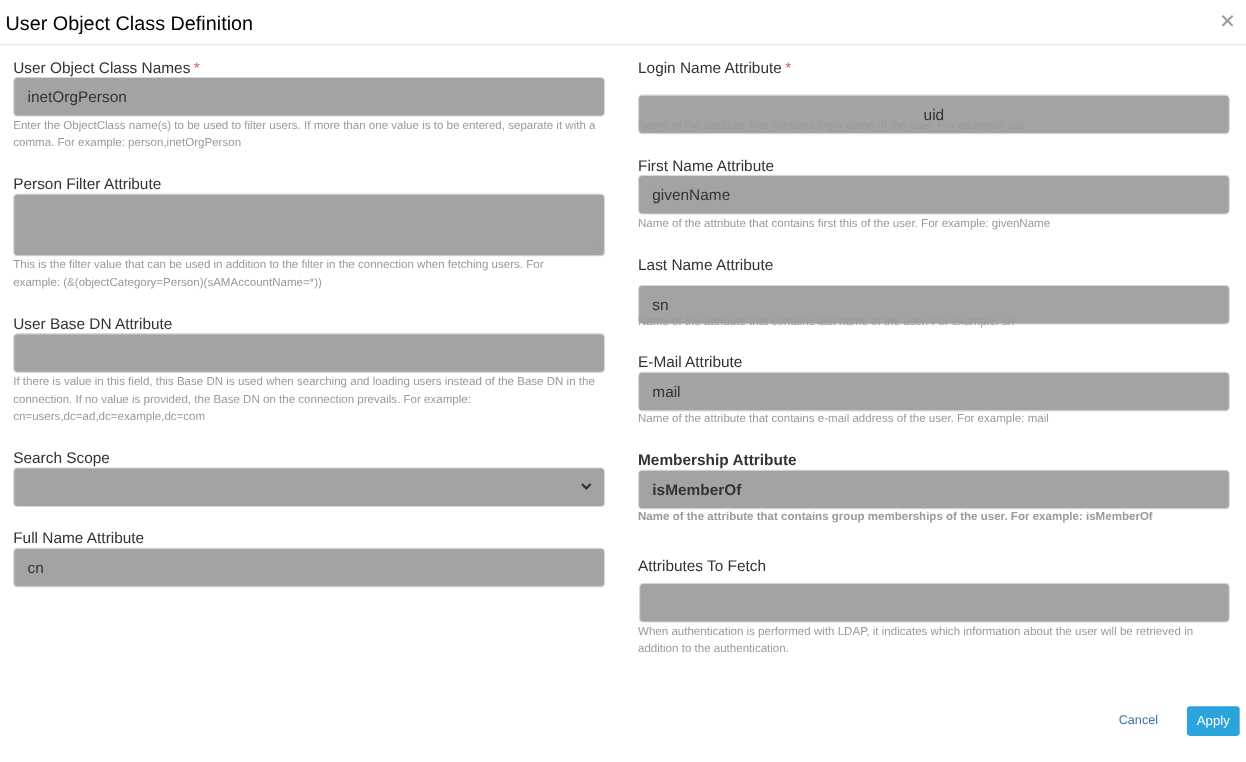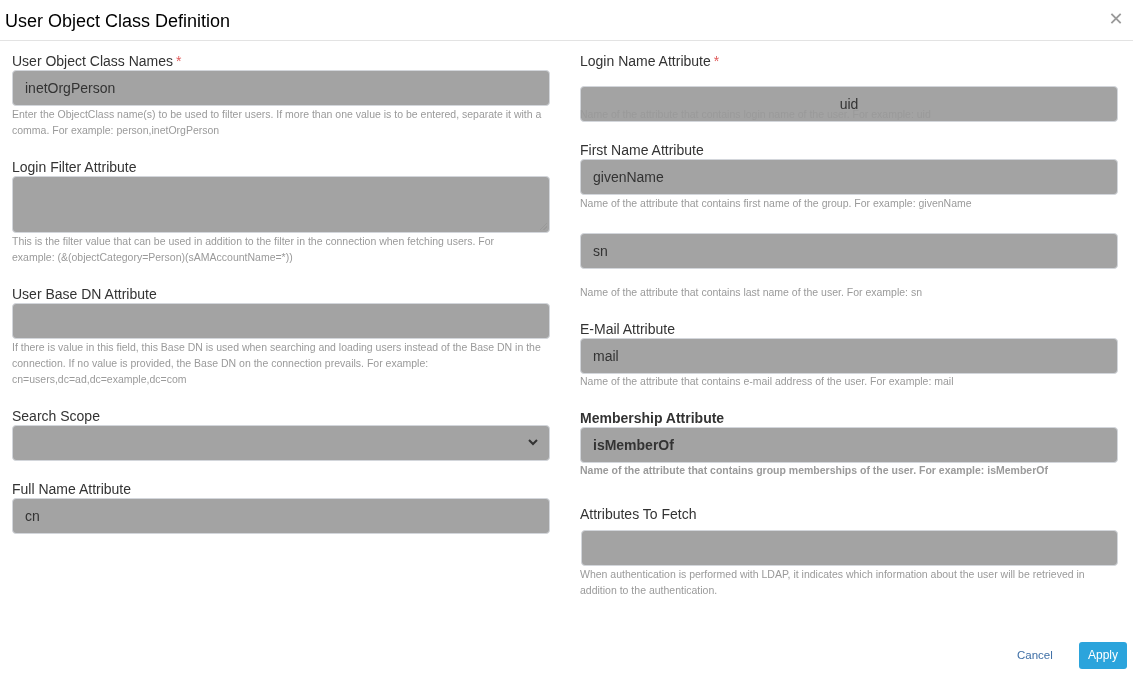--- a/index.html
+++ b/index.html
@@ -32,21 +32,21 @@
   </div>
 </div>
 
 <div class="field" style="left:12px; top:52px; width:538px;">
   <div class="field-label"><span>User Object Class Names</span><span class="req">*</span></div>
   <div class="input" style="top:18px;">inetOrgPerson</div>
   <div class="help" style="top:54px; width:530px;">Enter the ObjectClass name(s) to be used to filter users. If more than one value is to be entered, separate it with a comma. For example: person,inetOrgPerson</div>
 </div>
 
 <div class="field" style="left:12px; top:158px; width:538px;">
-  <div class="field-label">Login Filter Attribute</div>
+  <div class="field-label">Person Filter Attribute</div>
   <div class="input textarea" style="top:18px;"></div>
   <div class="help" style="top:75px; width:520px;">This is the filter value that can be used in addition to the filter in the connection when fetching users. For example: (&amp;(objectCategory=Person)(sAMAccountName=*))</div>
 </div>
 
 <div class="field" style="left:12px; top:285px; width:538px;">
   <div class="field-label">User Base DN Attribute</div>
   <div class="input" style="top:18px;"></div>
   <div class="help" style="top:54px; width:535px;">If there is value in this field, this Base DN is used when searching and loading users instead of the Base DN in the connection. If no value is provided, the Base DN on the connection prevails. For example: cn=users,dc=ad,dc=example,dc=com</div>
 </div>
 
@@ -67,26 +67,26 @@
 
 <div class="field" style="left:580px; top:52px; width:538px;">
   <div class="field-label"><span>Login Name Attribute</span><span class="req">*</span></div>
   <div class="input" style="top:34px;text-align:center;">uid</div>
   <div class="help" style="top:54px; width:538px;">Name of the attribute that contains login name of the user. For example: uid</div>
 </div>
 
 <div class="field" style="left:580px; top:141px; width:538px;">
   <div class="field-label">First Name Attribute</div>
   <div class="input" style="top:18px;">givenName</div>
-  <div class="help" style="top:54px; width:538px;">Name of the attribute that contains first name of the group. For example: givenName</div>
+  <div class="help" style="top:54px; width:538px;">Name of the attribute that contains first this of the user. For example: givenName</div>
 </div>
 
 <div class="field" style="left:580px; top:231px; width:538px;">
   <div class="field-label">Last Name Attribute</div>
-  <div class="input" style="top:2px;">sn</div>
+  <div class="input" style="top:28px;">sn</div>
   <div class="help" style="top:53px; width:538px;">Name of the attribute that contains last name of the user. For example: sn</div>
 </div>
 
 <div class="field" style="left:580px; top:320px; width:538px;">
   <div class="field-label">E-Mail Attribute</div>
   <div class="input" style="top:18px;">mail</div>
   <div class="help" style="top:53px; width:538px;">Name of the attribute that contains e-mail address of the user. For example: mail</div>
 </div>
 
 <div class="field" style="left:580px; top:409px; width:538px;font-weight:bold;">

